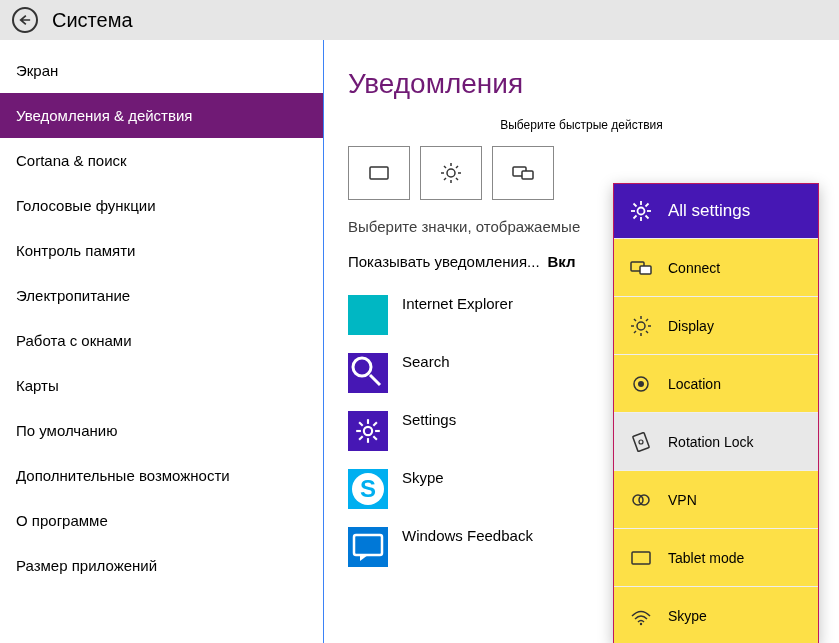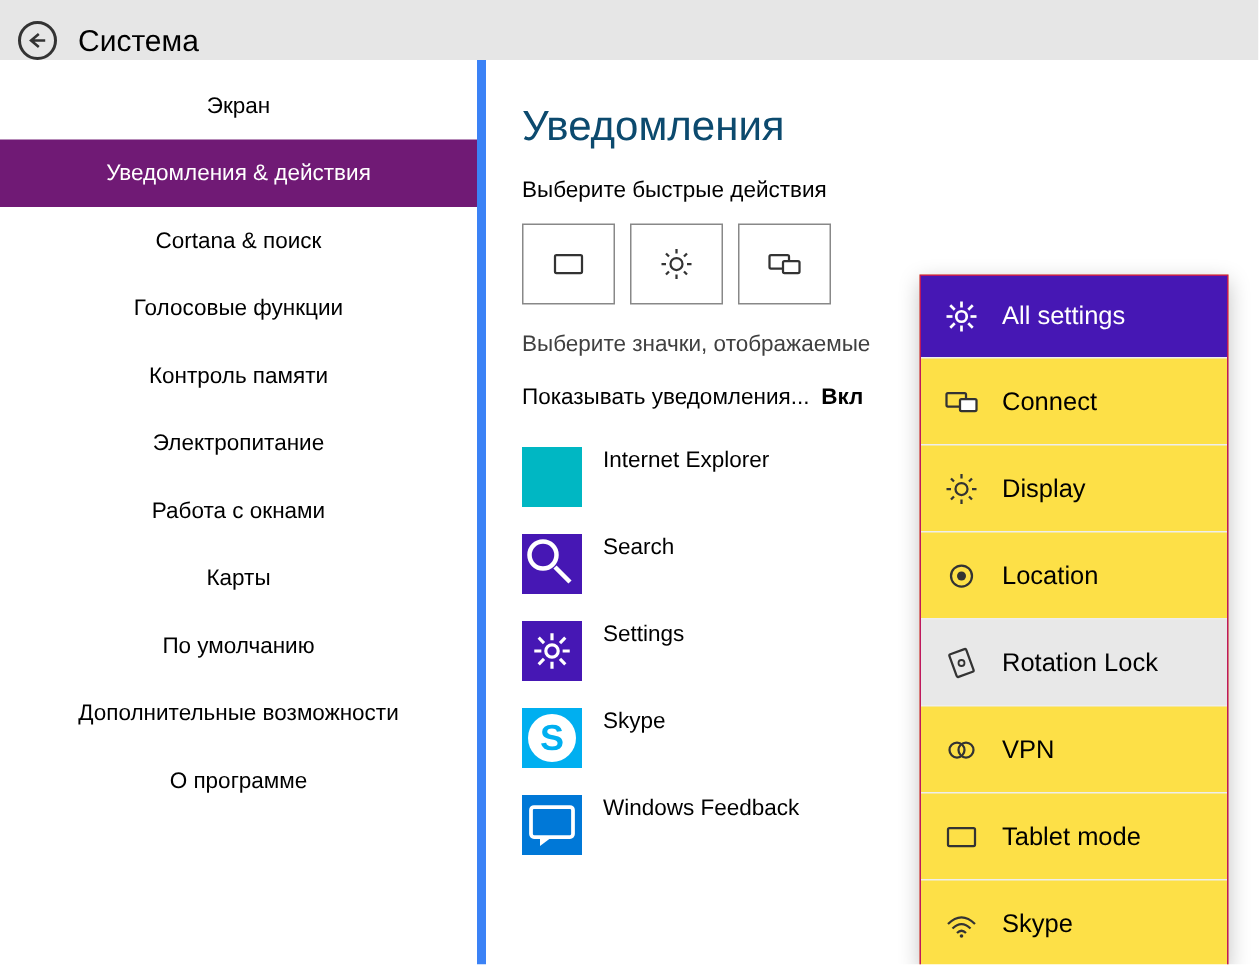--- a/index.html
+++ b/index.html
@@ -2,63 +2,62 @@
 <html><head>
   <meta charset="utf-8">
   <style>
     * { margin: 0; padding: 0; box-sizing: border-box; font-family: 'Segoe UI', Tahoma, sans-serif; }
     body { width: 839px; height: 643px; overflow: hidden; background: #fff; }
 
     .header {
       background: #e6e6e6;
       height: 40px;
       display: flex;
-      align-items: flex-end;
+      align-items: center;
       padding: 0 12px;
       gap: 14px;
     }
     .back-btn {
       width: 26px; height: 26px;
       border: 2px solid #333;
       border-radius: 50%;
       display: flex;
       align-items: center;
       justify-content: center;
       cursor: pointer;
     }
     .back-btn svg { width: 12px; height: 12px; }
     .header-title { font-size: 20px; font-weight: 300; }
 
     .body { display: flex; height: calc(100% - 40px); }
 
     .sidebar {
       width: 324px;
-      border-right: 6px solid #3b82f6;
+      border-right: 1px solid #3b82f6;
       padding-top: 8px;
       overflow: hidden;
-      text-align: center;
     }
     .sidebar-item {
       padding: 14px 16px;
       font-size: 15px;
       cursor: pointer;
     }
     .sidebar-item.active {
       background: #701a75;
       color: #fff;
     }
 
     .main {
       flex: 1;
       padding: 28px 24px;
       position: relative;
       overflow: hidden;
     }
-    .page-title { font-size: 28px; font-weight: 300; color: #0c4a6e; margin-bottom: 18px; }
-    .section-label { font-size: 15px; margin-bottom: 14px; }
+    .page-title { font-size: 28px; font-weight: 300; color: #701a75; margin-bottom: 18px; }
+    .section-label { font-size: 12px; margin-bottom: 14px; text-align: center; }
 
     .tiles { display: flex; gap: 10px; margin-bottom: 18px; }
     .tile {
       width: 62px; height: 54px;
       border: 1px solid #888;
       display: flex;
       align-items: center;
       justify-content: center;
       cursor: pointer;
     }
@@ -94,21 +93,21 @@
       padding: 0 16px;
       gap: 16px;
       font-size: 17px;
     }
     .dropdown-item {
       height: 58px;
       display: flex;
       align-items: center;
       padding: 16px 16px;
       gap: 16px;
-      font-size: 17px;
+      font-size: 14px;
       cursor: pointer;
       border-top: 1px solid #eee;
     }
     .dropdown-item.hover { background: #e8e8e8; }
     .dd-icon { width: 22px; height: 22px; display:flex; align-items:center; justify-content:center; flex-shrink:0; }
     .dd-icon svg { width: 22px; height: 22px; }
   </style>
 </head>
 <body>
 
@@ -211,20 +210,21 @@
     <div class="sidebar-item active"><span>Уведомления &amp; действия</span></div>
     <div class="sidebar-item"><span>Cortana &amp; поиск</span></div>
     <div class="sidebar-item"><span>Голосовые функции</span></div>
     <div class="sidebar-item"><span>Контроль памяти</span></div>
     <div class="sidebar-item"><span>Электропитание</span></div>
     <div class="sidebar-item"><span>Работа с окнами</span></div>
     <div class="sidebar-item"><span>Карты</span></div>
     <div class="sidebar-item"><span>По умолчанию</span></div>
     <div class="sidebar-item"><span>Дополнительные возможности</span></div>
     <div class="sidebar-item"><span>О программе</span></div>
+    <div class="sidebar-item"><span>Размер приложений</span></div>
   </div>
 
   <div class="main">
     <div class="page-title">Уведомления</div>
     <div class="section-label">Выберите быстрые действия</div>
 
     <div class="tiles">
       <div class="tile">
           <svg viewBox="0 0 22 22" style="color:#333">
             <use href="#i-tablet"></use>

